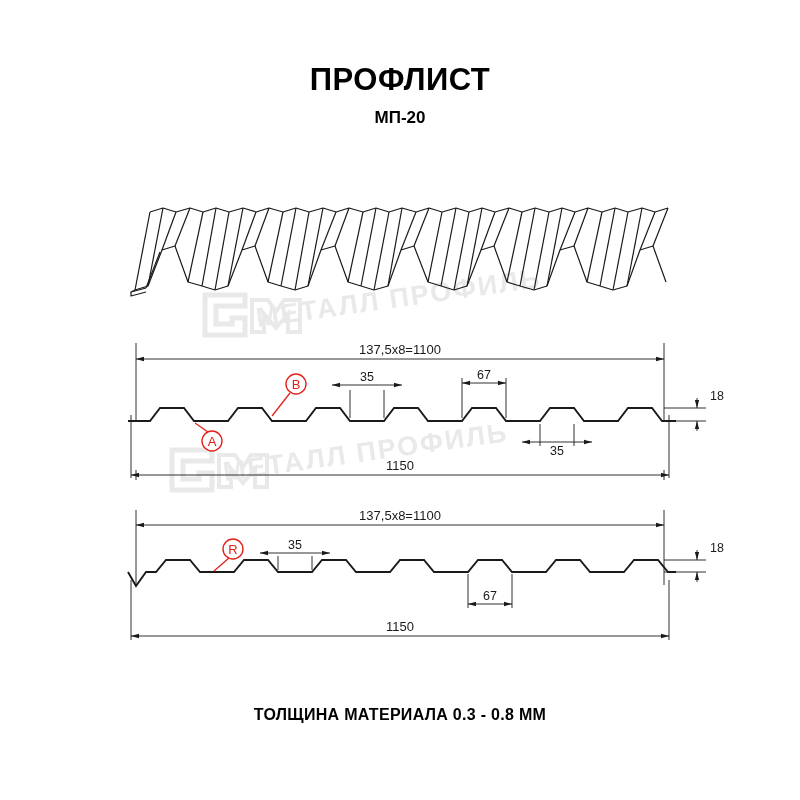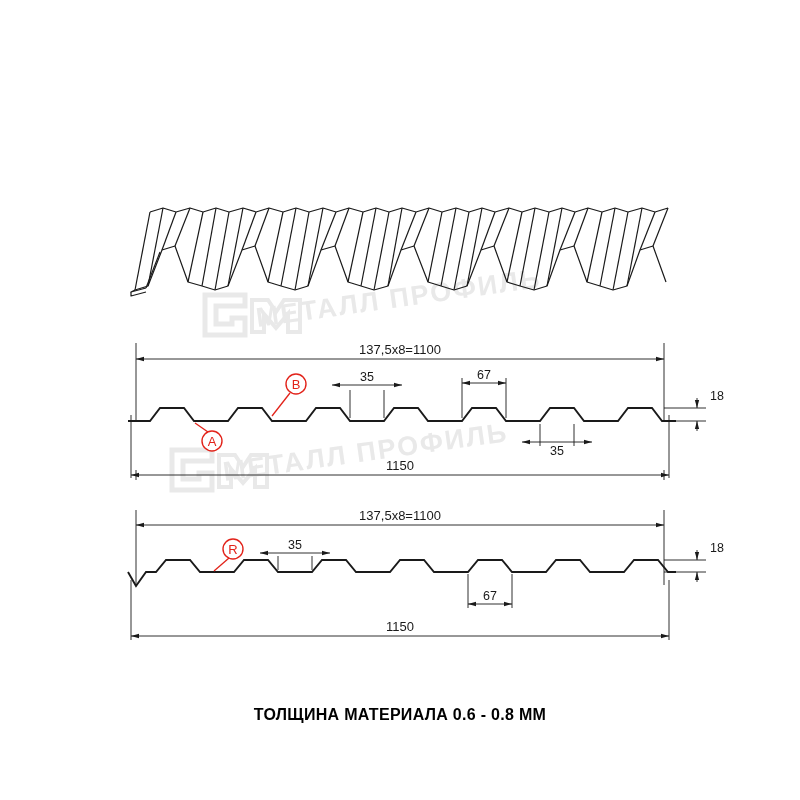--- a/index.html
+++ b/index.html
@@ -70,20 +70,24 @@
     white-space: nowrap;
   }
   .wm-1 { left: 255px; top: 283px; transform: rotate(-8deg); }
   .wm-2 { left: 222px; top: 437px; transform: rotate(-8deg); }
 </style>
 </head>
 <body>
 
 <div class="sheet">
 
+  <div class="title-block">
+    <div class="title-main">ПРОФЛИСТ</div>
+    <div class="title-sub">МП-20</div>
+  </div>
 
   <div class="wm wm-1">МЕТАЛЛ ПРОФИЛЬ</div>
   <div class="wm wm-2">МЕТАЛЛ ПРОФИЛЬ</div>
 
   <svg class="draw" width="800" height="800" viewBox="0 0 800 800">
     <defs>
       <marker id="arrL" markerWidth="10" markerHeight="8" refX="9" refY="4" orient="auto">
         <path d="M9,4 L0,1.6 L0,6.4 Z" fill="#1a1a1a"></path>
       </marker>
       <marker id="arrR" markerWidth="10" markerHeight="8" refX="1" refY="4" orient="auto">
@@ -298,15 +302,15 @@
       <text x="710" y="552" text-anchor="start" font-family="Liberation Sans, sans-serif" font-size="12.5" fill="#1a1a1a">18</text>
 
       <g>
         <circle cx="233" cy="549" r="10" fill="#ffffff" stroke="#e2231a" stroke-width="1.4"></circle>
         <text x="233" y="554" text-anchor="middle" font-family="Liberation Sans, sans-serif" font-size="13" fill="#e2231a">R</text>
         <path d="M229,558 L214,571" stroke="#e2231a" stroke-width="1.3" fill="none"></path>
       </g>
     </g>
   </svg>
 
-  <div class="footer-note">ТОЛЩИНА МАТЕРИАЛА 0.6 - 0.8 ММ</div>
+  <div class="footer-note">ТОЛЩИНА МАТЕРИАЛА 0.3 - 0.8 ММ</div>
 
 </div>
 
 </body></html>

